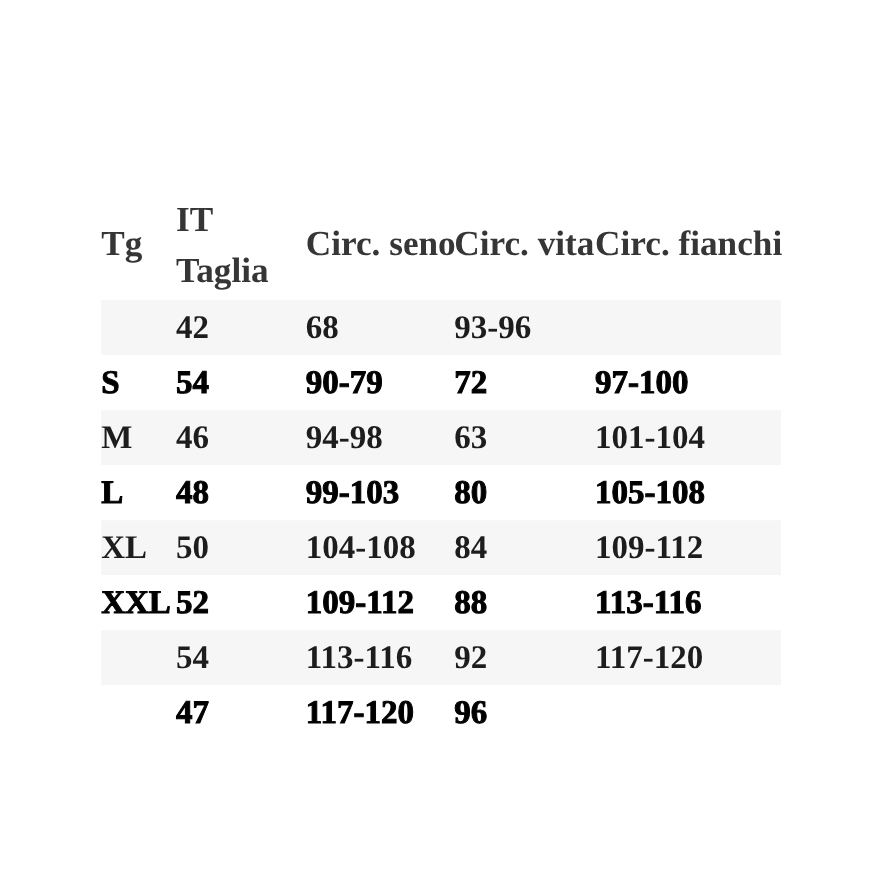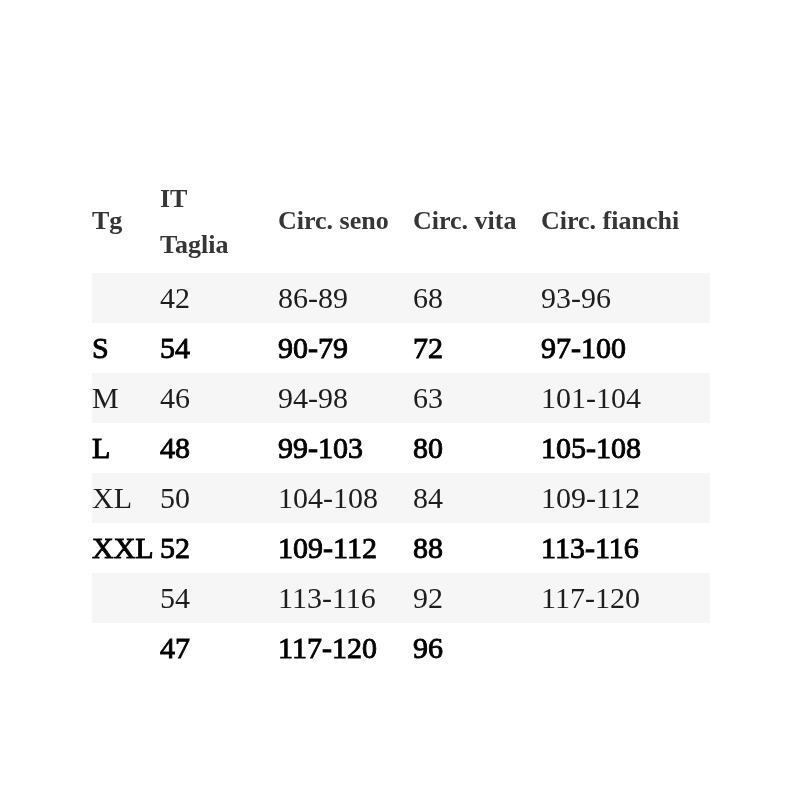--- a/index.html
+++ b/index.html
@@ -22,34 +22,34 @@
   }
   .grid-row {
     display: grid;
     grid-template-columns: 68px 118px 135px 128px 169px;
     align-items: center;
   }
   .header-row {
     height: 103px;
     color: #363636;
     font-weight: bold;
-    font-size: 26px;
+    font-size: 32px;
   }
   .header-cell {
     white-space: nowrap;
     line-height: 1.1;
   }
   .header-cell .hline {
     display: block;
     line-height: 46px;
   }
   .data-row {
     height: 50px;
     font-size: 30px;
-    font-weight: normal;
+    font-weight: bold;
     white-space: nowrap;
   }
   .data-row.stripe {
     background: #f6f6f6;
     color: #1d1d1d;
   }
   .data-row.heavy {
     background: #ffffff;
     color: #000000;
     -webkit-text-stroke: 0.9px #000000;
@@ -79,21 +79,20 @@
       <span>Circ. vita</span>
     </div>
     <div class="header-cell">
       <span>Circ. fianchi</span>
     </div>
   </div>
 
   <div class="grid-row data-row stripe">
     <div class="cell"></div>
     <div class="cell">42</div>
-    <div class="cell">86-89</div>
     <div class="cell">68</div>
     <div class="cell">93-96</div>
   </div>
 
   <div class="grid-row data-row heavy">
     <div class="cell">S</div>
     <div class="cell">54</div>
     <div class="cell">90-79</div>
     <div class="cell">72</div>
     <div class="cell">97-100</div>

